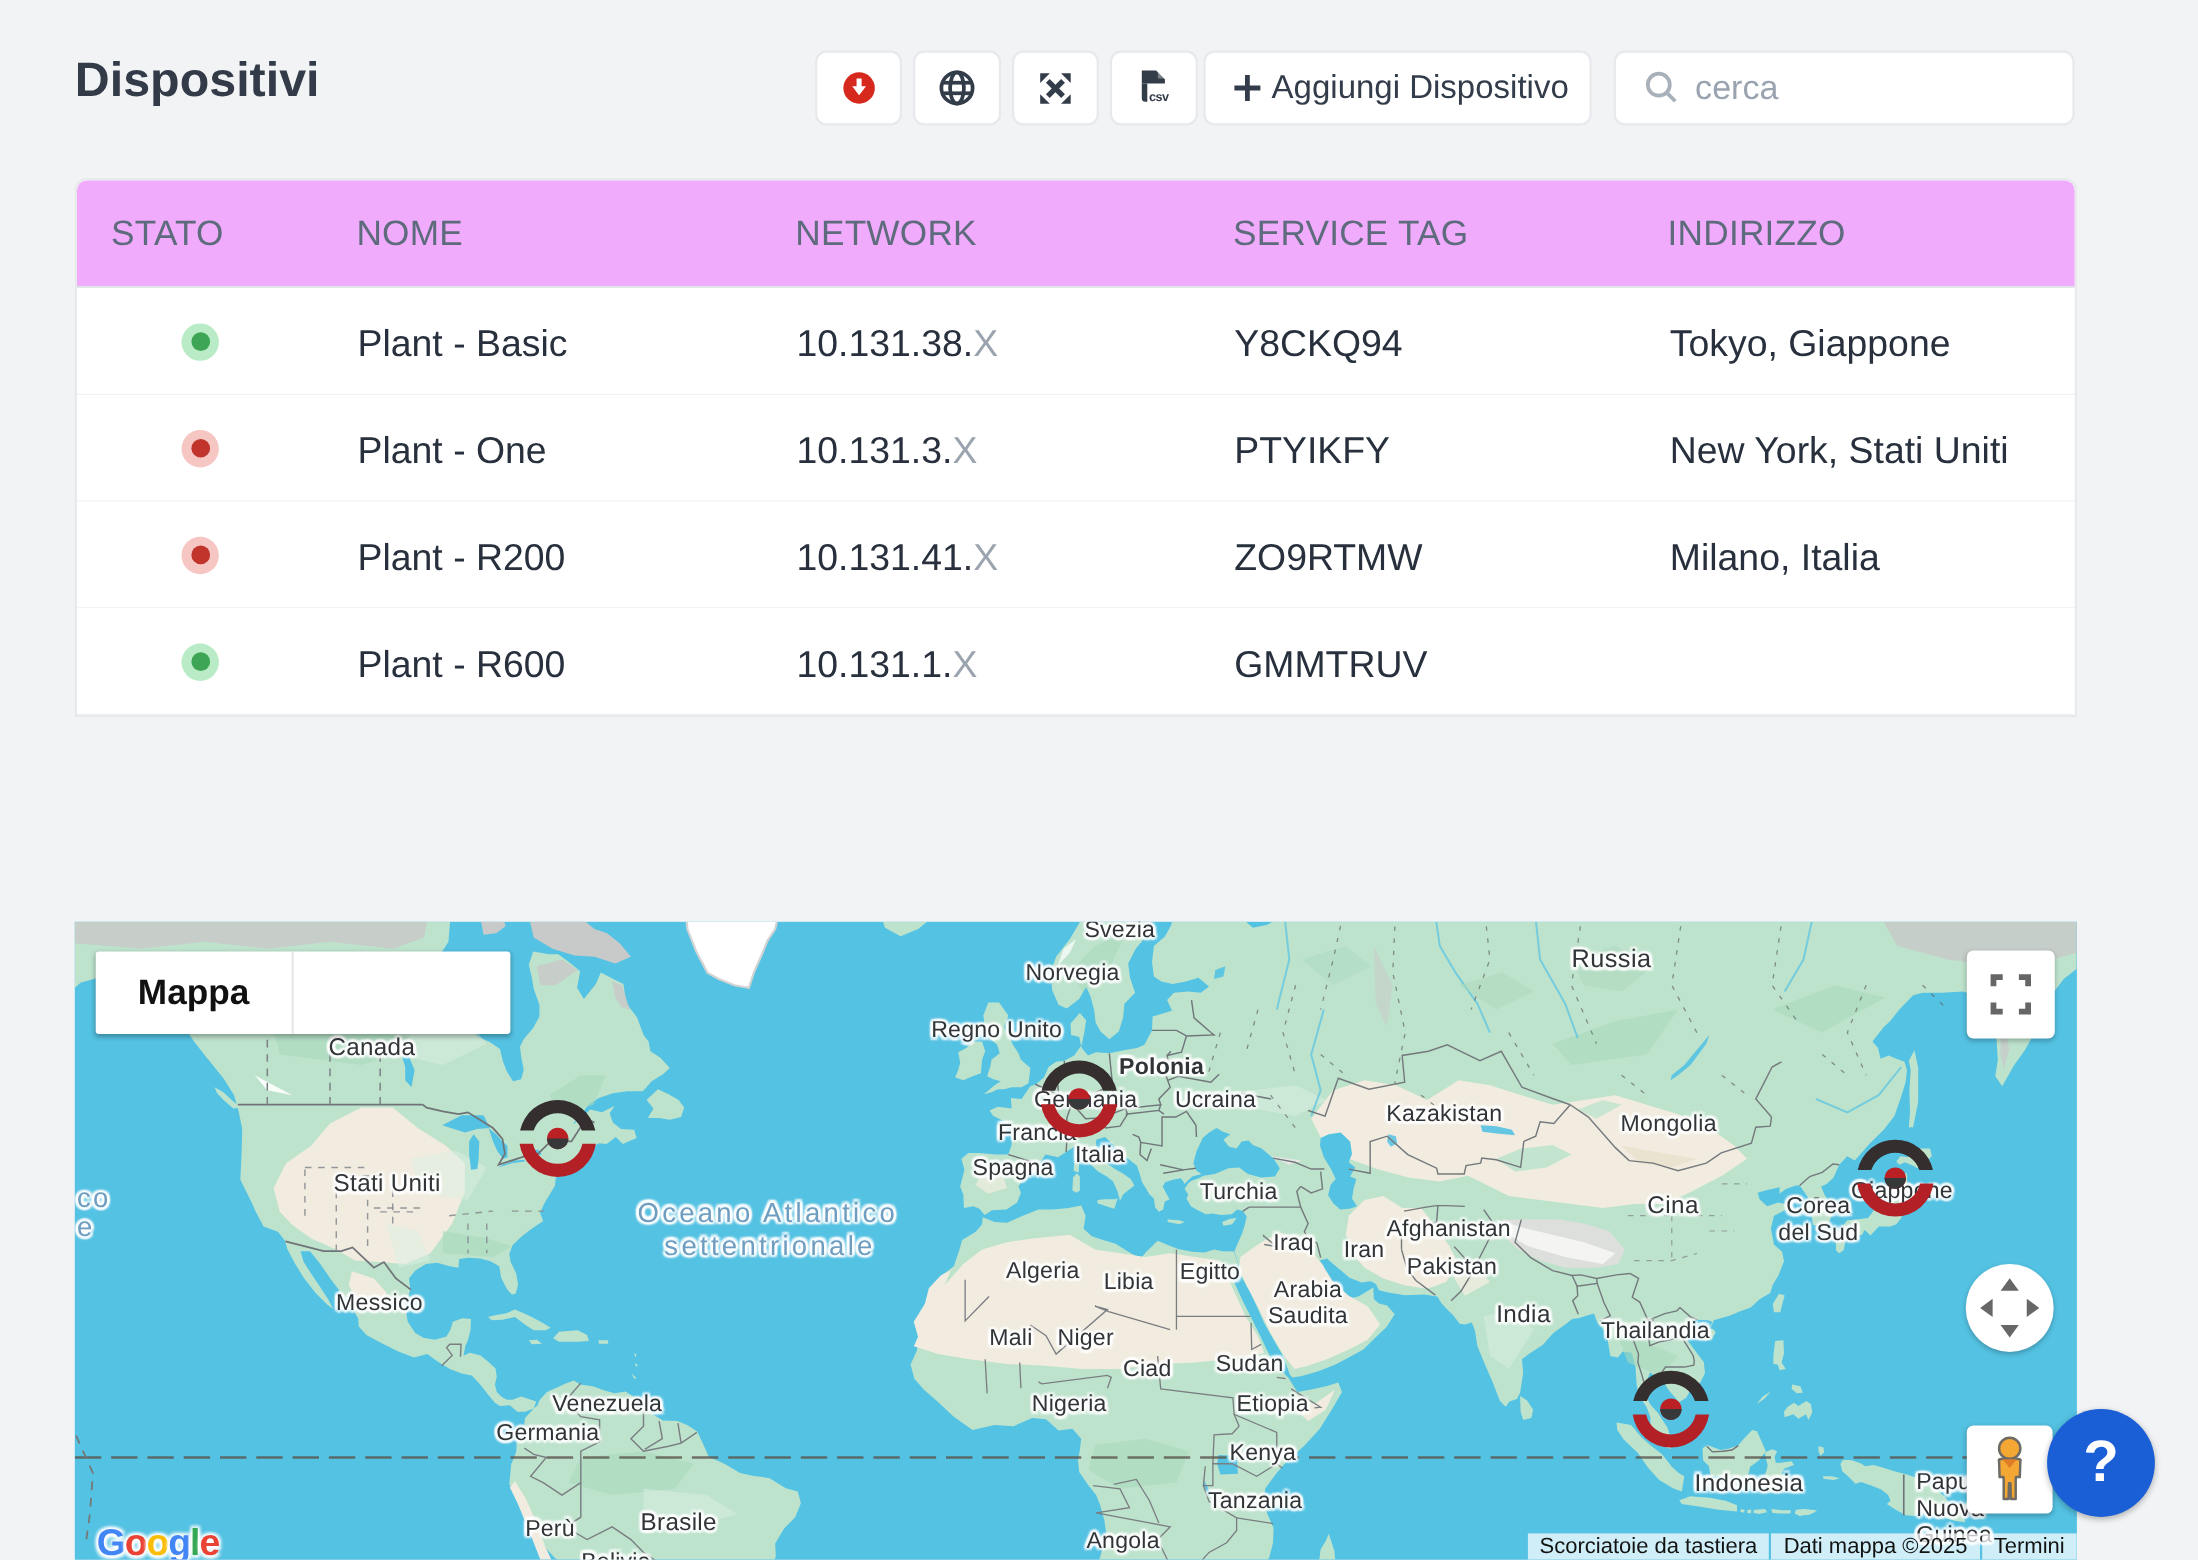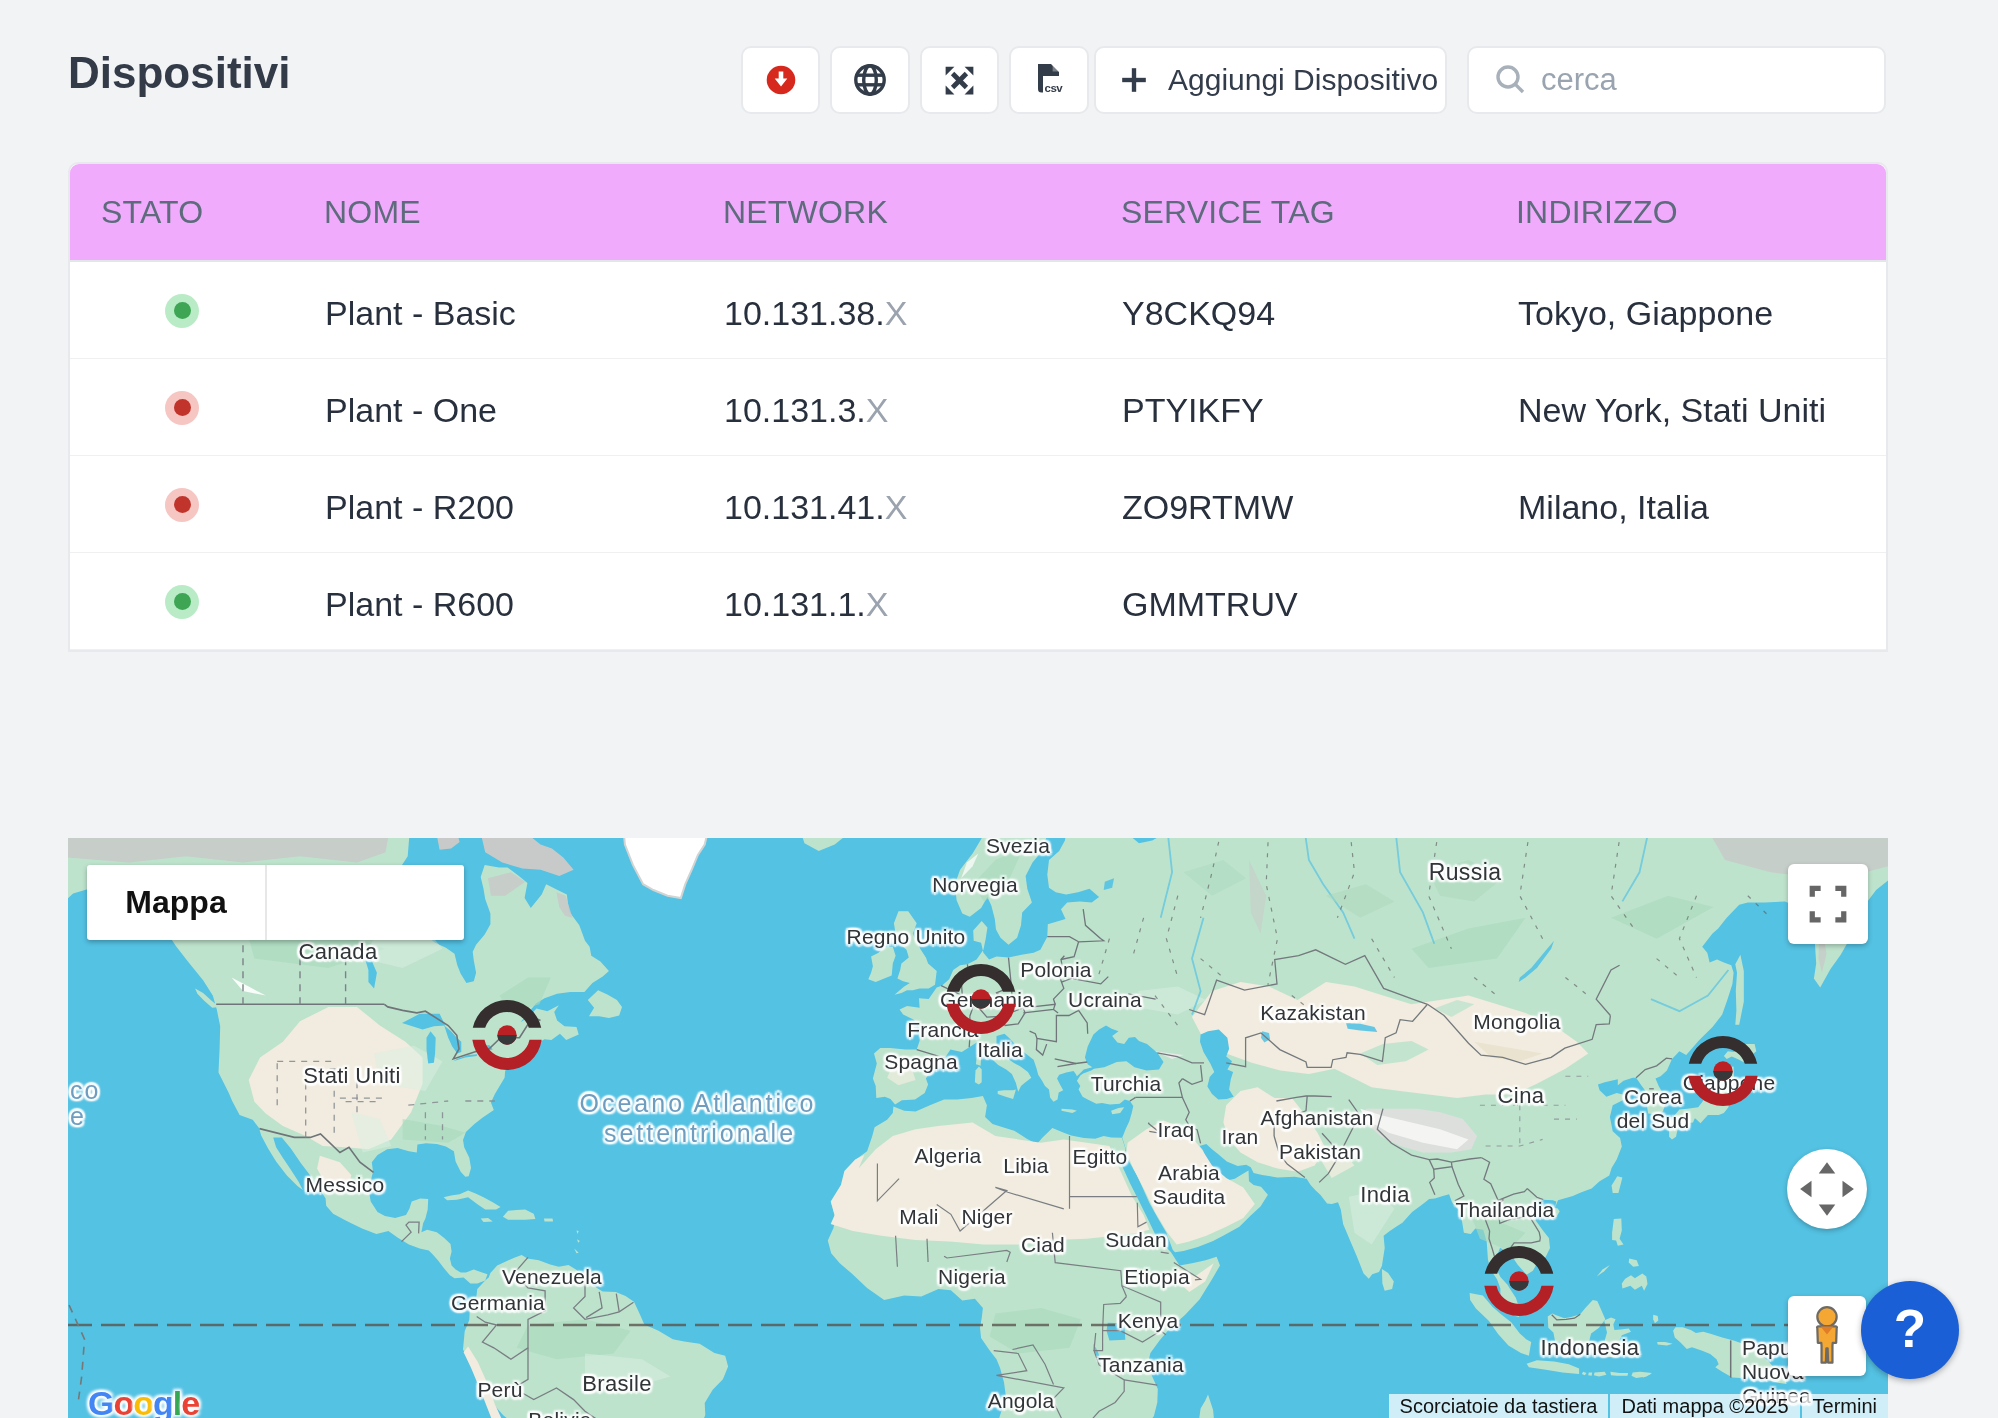--- a/index.html
+++ b/index.html
@@ -76,21 +76,21 @@
       </g>
     </svg>
 </div>
 <div class="abtn" style="left:1094px;width:353px;">
 <svg viewBox="-16 -16 32 32" width="28" height="28" style="margin-left:24px;flex:none;">
       <g stroke="#333c4a" stroke-width="5">
         <line x1="-13.5" y1="0" x2="13.5" y2="0"></line>
         <line x1="0" y1="-13.5" x2="0" y2="13.5"></line>
       </g>
     </svg>
-<span style="margin-left:20px;font-size:30px;letter-spacing:0px;">Aggiungi Dispositivo</span>
+<span style="margin-left:8px;font-size:30px;letter-spacing:0px;">Aggiungi Dispositivo</span>
 </div>
 <div class="search">
 <svg viewBox="-16 -16 32 32" width="32" height="32" style="margin-left:26px;" fill="none" stroke="#a8b0ba" stroke-width="3.4">
       <circle cx="-3" cy="-3" r="10"></circle>
       <line x1="4.4" y1="4.4" x2="12" y2="12"></line>
     </svg>
 <span>cerca</span>
 </div>
 
 <div class="card">
@@ -383,21 +383,21 @@
 <div class="mlab" style="left:284px;top:238px;font-size:22px;color:#313538;font-weight:400;letter-spacing:0.3px;">Stati Uniti</div>
 <div class="mlab" style="left:277px;top:347px;font-size:21px;color:#313538;font-weight:400;letter-spacing:0.3px;">Messico</div>
 <div class="mlab" style="left:484px;top:439px;font-size:21px;color:#313538;font-weight:400;letter-spacing:0.2px;">Venezuela</div>
 <div class="mlab" style="left:430px;top:465px;font-size:21px;color:#313538;font-weight:400;letter-spacing:0.2px;">Germania</div>
 <div class="mlab" style="left:432px;top:552px;font-size:21px;color:#313538;font-weight:400;letter-spacing:0.2px;">Perù</div>
 <div class="mlab" style="left:549px;top:546px;font-size:22px;color:#313538;font-weight:400;letter-spacing:0.3px;">Brasile</div>
 <div class="mlab" style="left:492px;top:582px;font-size:21px;color:#313538;font-weight:400;letter-spacing:0.2px;">Bolivia</div>
 <div class="mlab" style="left:950px;top:8px;font-size:21px;color:#313538;font-weight:400;letter-spacing:0.2px;">Svezia</div>
 <div class="mlab" style="left:907px;top:47px;font-size:21px;color:#313538;font-weight:400;letter-spacing:0.2px;">Norvegia</div>
 <div class="mlab" style="left:838px;top:99px;font-size:21px;color:#313538;font-weight:400;letter-spacing:0.2px;">Regno Unito</div>
-<div class="mlab" style="left:972px;top:132px;font-size:21px;color:#313538;font-weight:400;letter-spacing:0.2px;padding-left:32px;">Polonia</div>
+<div class="mlab" style="left:972px;top:132px;font-size:21px;color:#313538;font-weight:700;letter-spacing:0.2px;padding-left:32px;">Polonia</div>
 <div class="mlab" style="left:919px;top:162px;font-size:21px;color:#313538;font-weight:400;letter-spacing:0.2px;">Germania</div>
 <div class="mlab" style="left:875px;top:192px;font-size:21px;color:#313538;font-weight:400;letter-spacing:0.2px;">Francia</div>
 <div class="mlab" style="left:1037px;top:162px;font-size:21px;color:#313538;font-weight:400;letter-spacing:0.2px;">Ucraina</div>
 <div class="mlab" style="left:932px;top:212px;font-size:21px;color:#313538;font-weight:400;letter-spacing:0.2px;">Italia</div>
 <div class="mlab" style="left:853px;top:224px;font-size:21px;color:#313538;font-weight:400;letter-spacing:0.2px;">Spagna</div>
 <div class="mlab" style="left:1058px;top:246px;font-size:21px;color:#313538;font-weight:400;letter-spacing:0.2px;">Turchia</div>
 <div class="mlab" style="left:1397px;top:34px;font-size:23px;color:#313538;font-weight:400;letter-spacing:0.4px;">Russia</div>
 <div class="mlab" style="left:1245px;top:175px;font-size:21px;color:#313538;font-weight:400;letter-spacing:0.3px;">Kazakistan</div>
 <div class="mlab" style="left:1449px;top:184px;font-size:21px;color:#313538;font-weight:400;letter-spacing:0.3px;">Mongolia</div>
 <div class="mlab" style="left:1453px;top:258px;font-size:22px;color:#313538;font-weight:400;letter-spacing:0.4px;">Cina</div>

